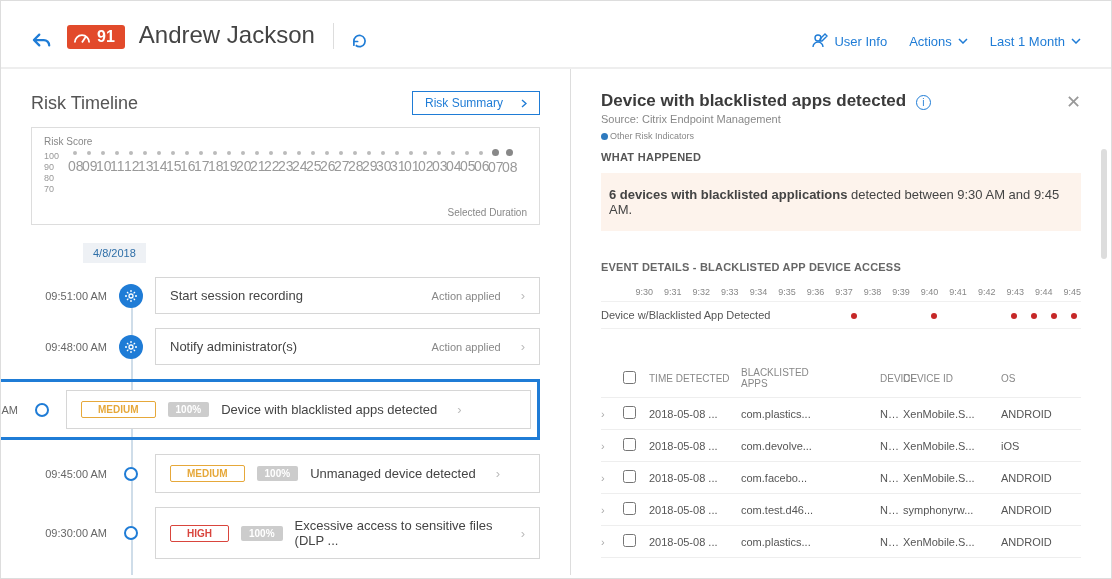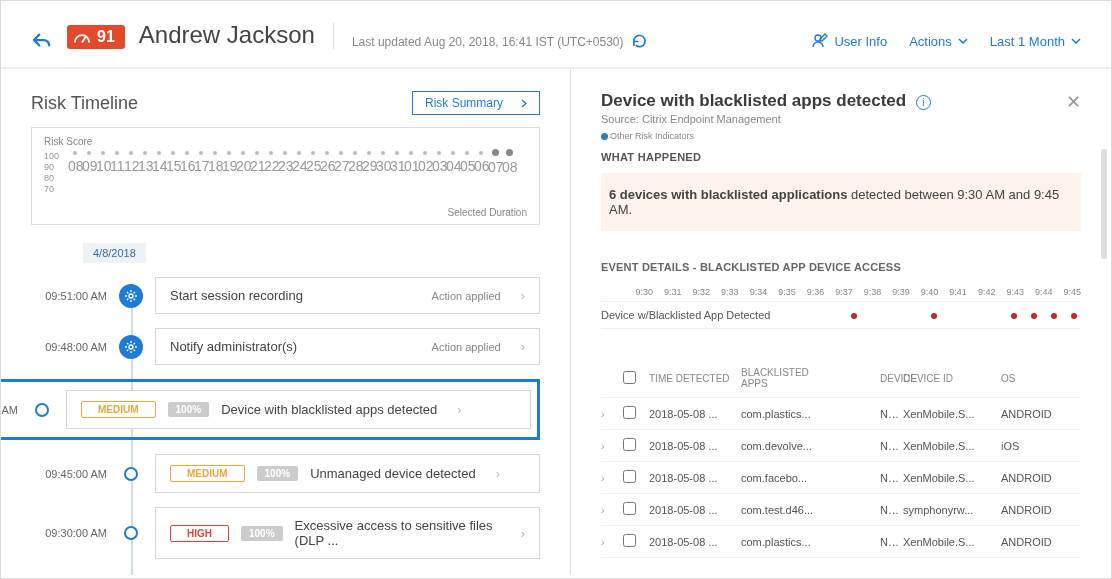--- a/index.html
+++ b/index.html
@@ -143,21 +143,20 @@
   <span class="risk-badge">
     <svg width="18" height="12" viewBox="0 0 20 12">
         <path d="M2 12 A8 8 0 0 1 18 12" fill="none" stroke="#fff" stroke-width="2"></path>
         <line x1="10" y1="12" x2="14" y2="6" stroke="#fff" stroke-width="2"></line>
       </svg>
     <span>91</span>
   </span>
   <span class="user-name">Andrew Jackson</span>
   <span class="divider"></span>
   <span class="last-updated">
-    <span>Last updated Aug 20, 2018, 16:41 IST (UTC+0530)</span>
     <span class="refresh">
       <svg width="15" height="15" viewBox="0 0 16 16" fill="none" stroke="#1f7cd6" stroke-width="1.8">
           <path d="M2 8 A6 6 0 1 1 4 12"></path>
           <path d="M2 12 L2 8 L6 8" stroke-linecap="round"></path>
         </svg>
     </span>
   </span>
   <div class="header-right">
     <span class="link">
       <svg width="16" height="16" viewBox="0 0 16 16" fill="none" stroke="#1f7cd6" stroke-width="1.4">

